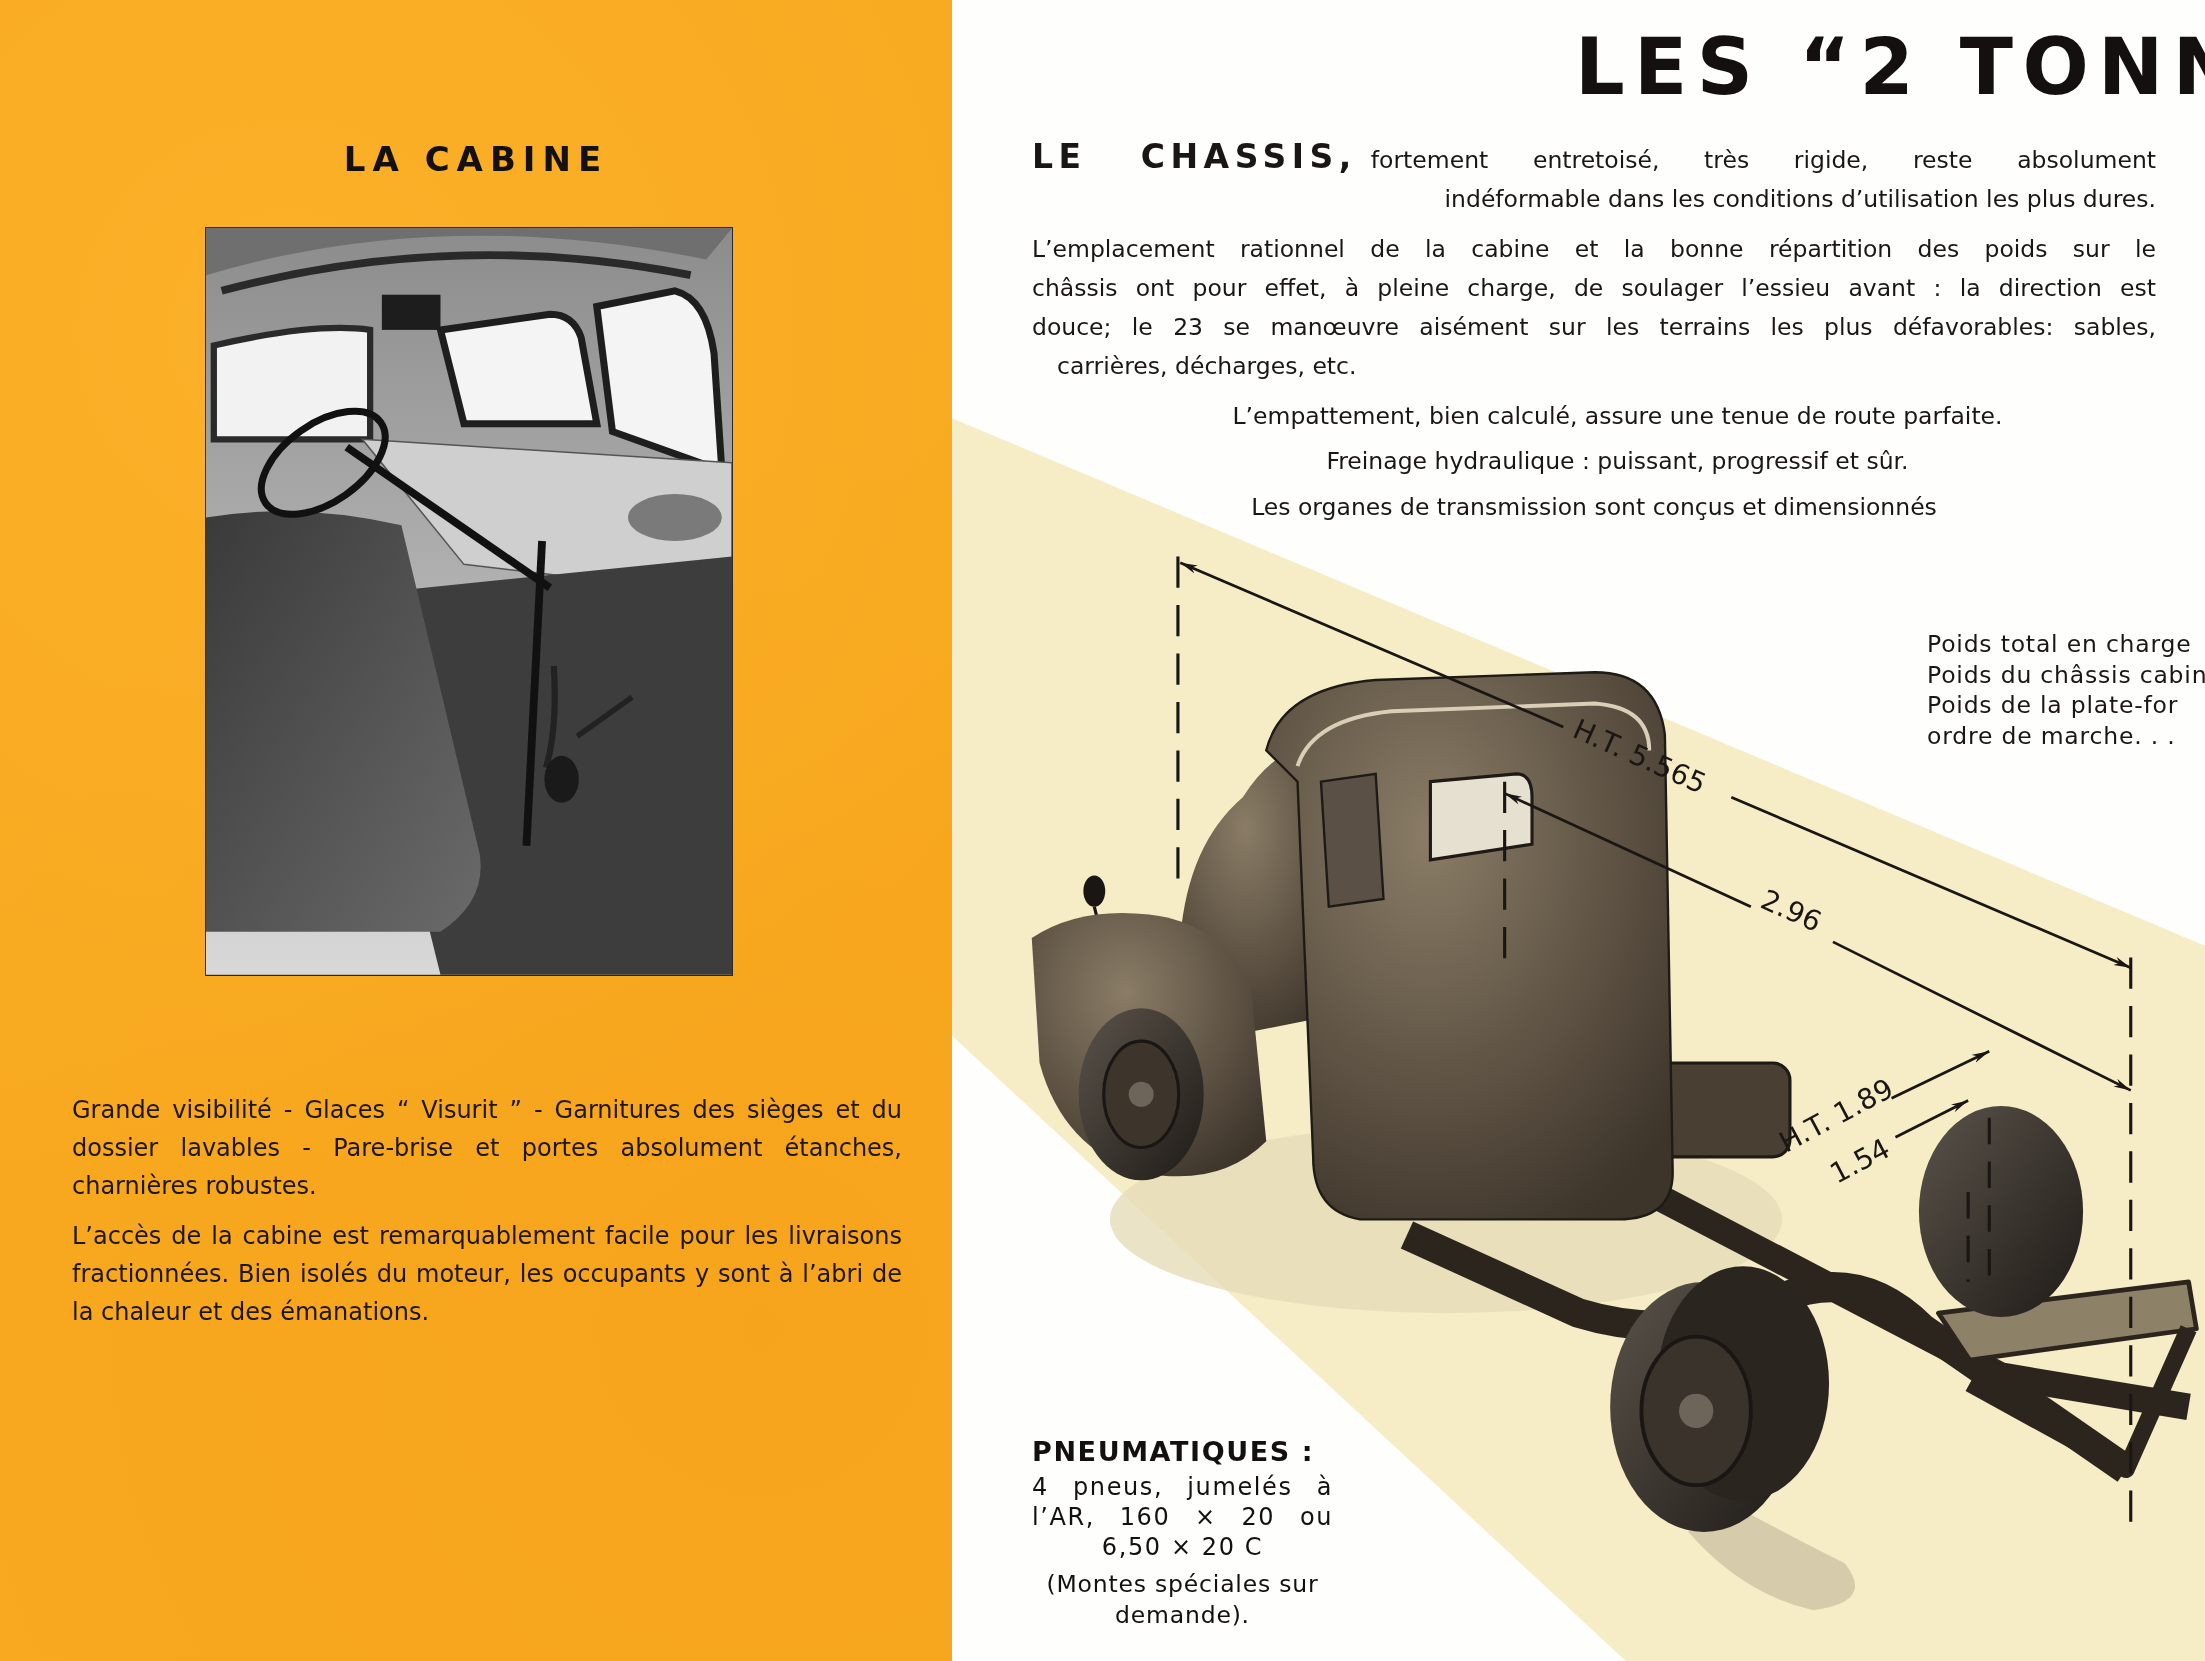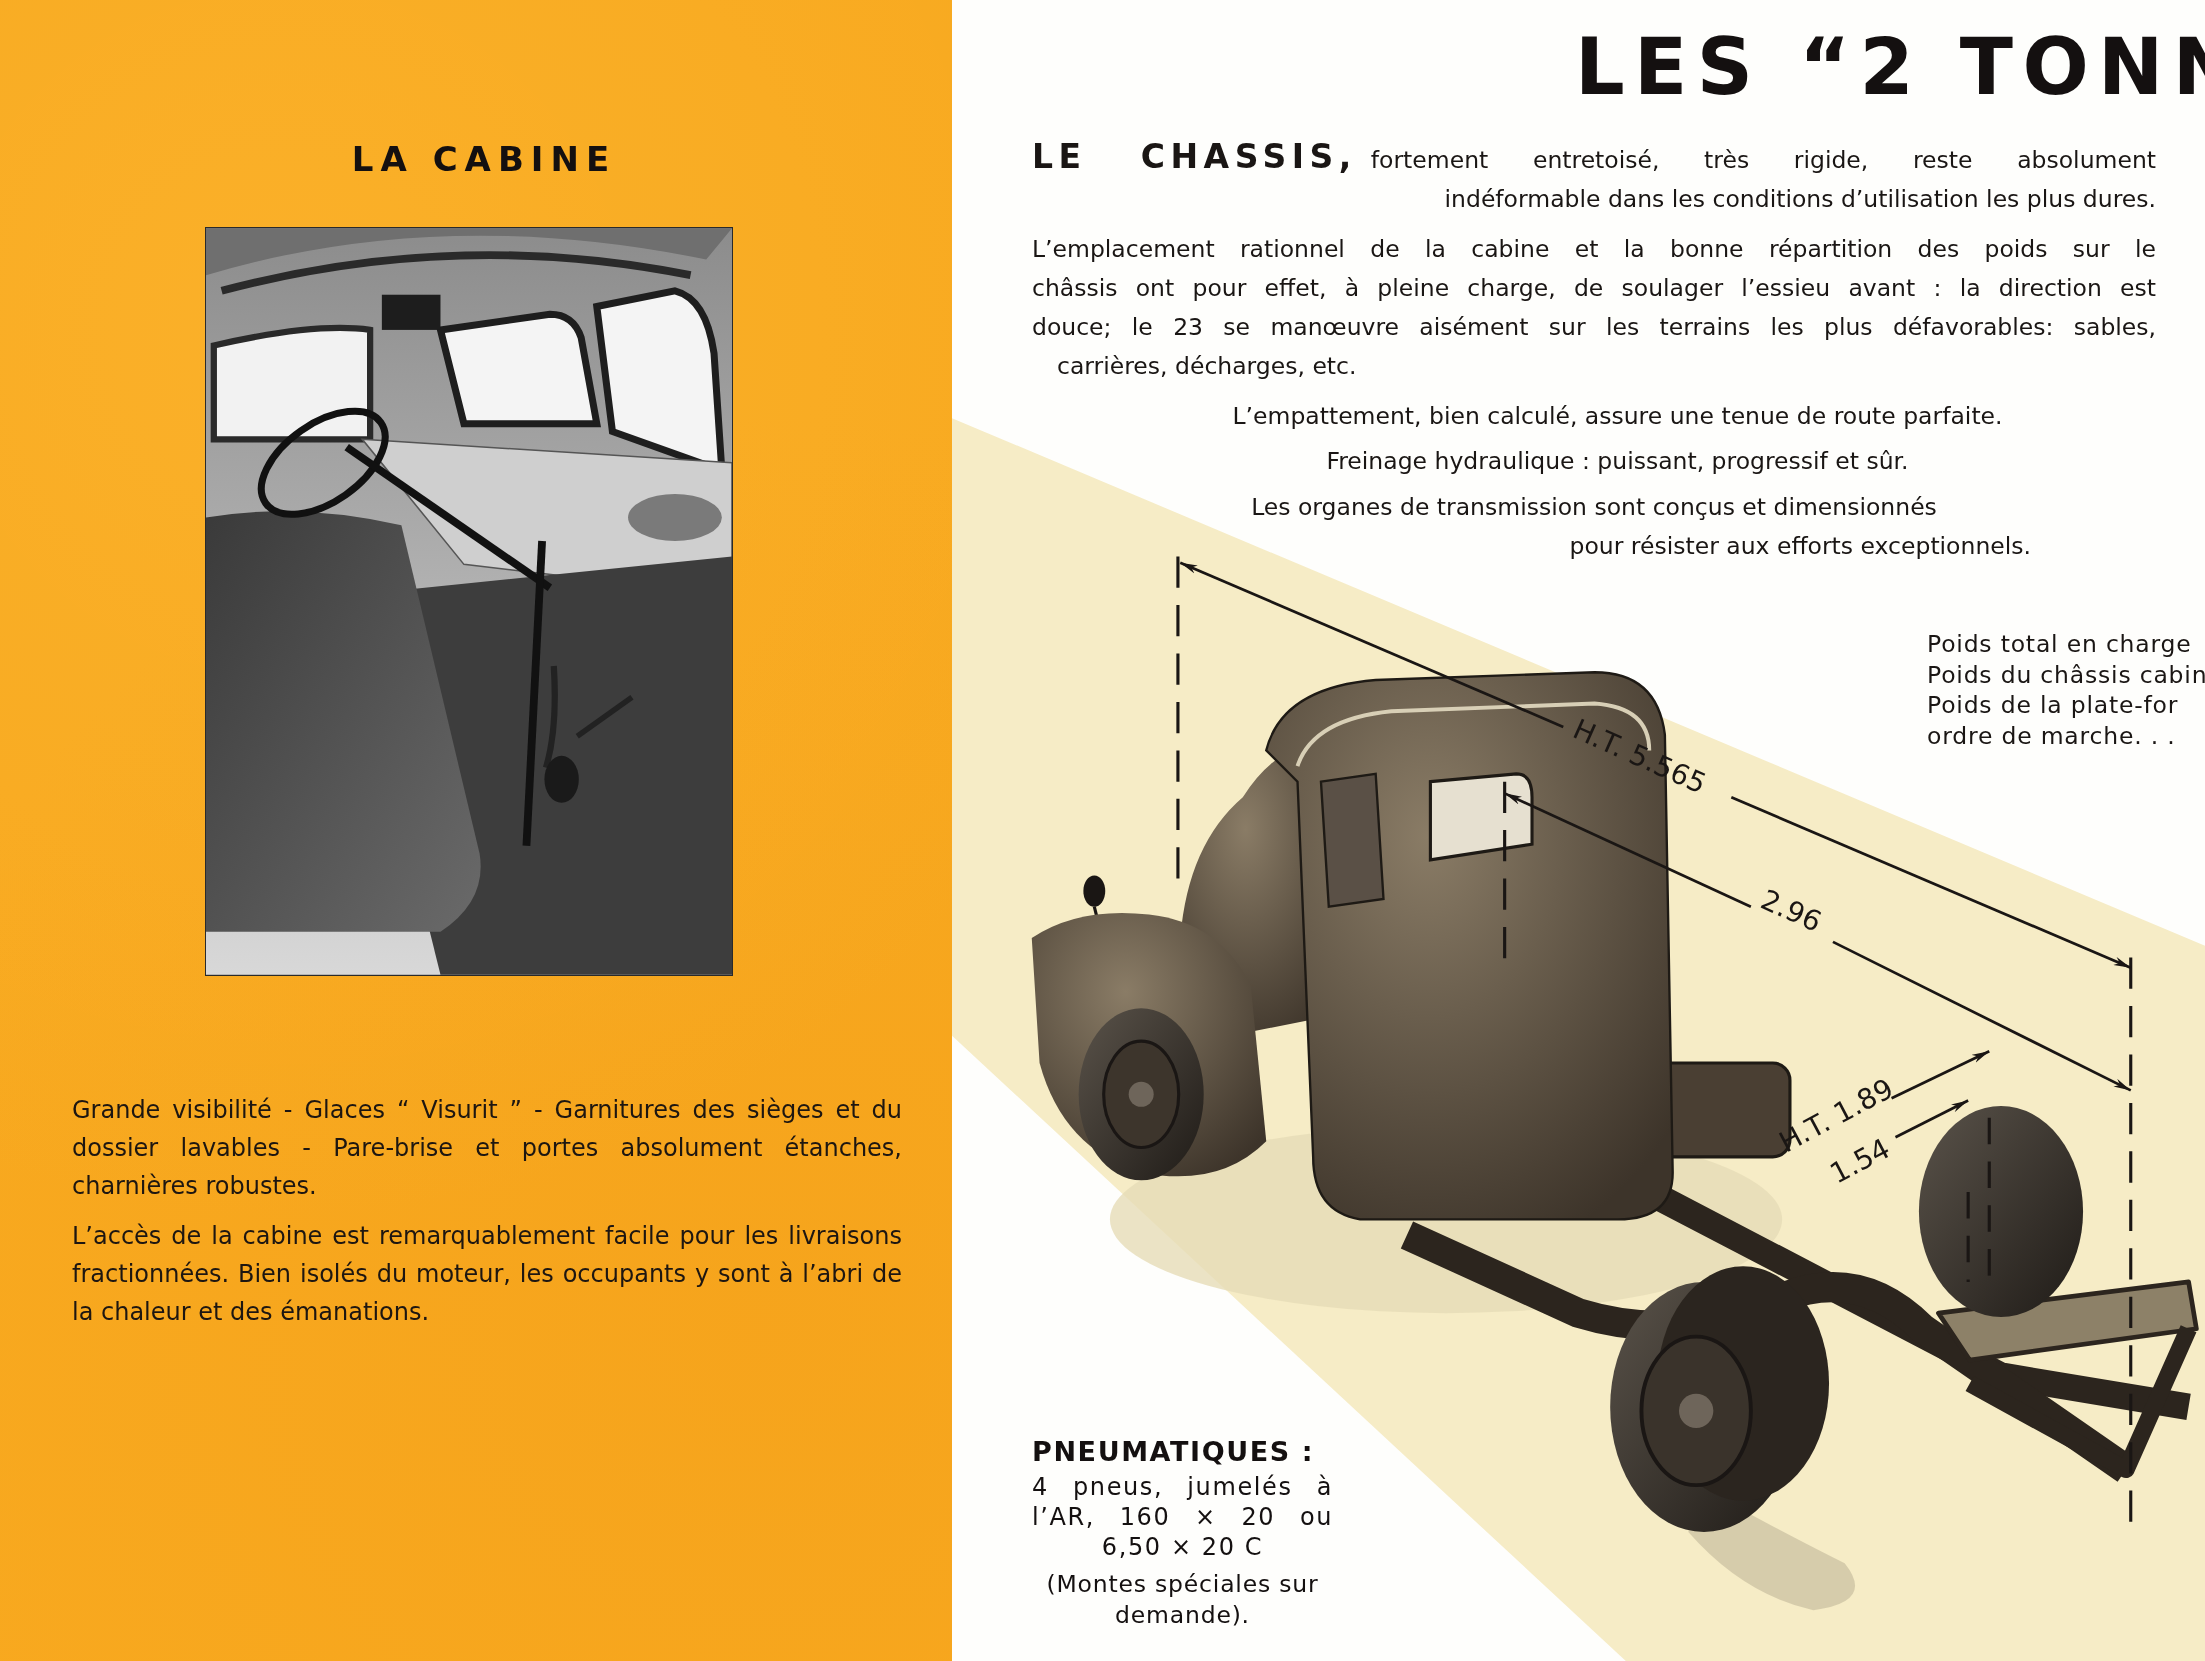--- a/index.html
+++ b/index.html
@@ -1,21 +1,21 @@
 <!DOCTYPE html>
 <html style="font-size:12.5px"><head>
 <meta charset="utf-8">
 <style>
   html, body { margin:0; padding:0; }
   body { width:2205px; height:1661px; position:relative; overflow:hidden; background:#fefefc; font-family:"DejaVu Sans", sans-serif; color:#1a1614; }
   .abs { position:absolute; }
   
   #left-panel { left:0; top:0; width:952px; height:1661px; background:#f8a91f;
     background-image: radial-gradient(circle at 30% 20%, rgba(255,190,60,0.35), transparent 60%), radial-gradient(circle at 80% 80%, rgba(240,150,20,0.25), transparent 60%); }
-  #cabine-title { left:0; width:952px; top:139px; text-align:center; font-family:"DejaVu Sans", sans-serif; font-weight:bold; font-size:34px; letter-spacing:7px; color:#141010;margin-left:8px; }
+  #cabine-title { left:0; width:952px; top:139px; text-align:center; font-family:"DejaVu Sans", sans-serif; font-weight:bold; font-size:34px; letter-spacing:7px; color:#141010; }
   #cabin-photo { left:205px; top:227px; width:526px; height:747px; background:#5a5a5a; border:1.6px solid #2a2a2a; overflow:hidden; }
   #cabin-text { left:72px; top:1091px; width:830px; font-family:"DejaVu Sans", sans-serif; font-size:24px; line-height:38px; color:#1d1611; text-align:justify; }
   #cabin-text p { margin:0 0 11.7px 0; text-align-last:left; }
 
   
   #band { left:0; top:0; width:2205px; height:1661px; }
   #main-title { left:1575px; top:22px; font-family:"DejaVu Sans", sans-serif; font-weight:bold; font-size:78px; letter-spacing:9.4px; color:#141010; white-space:nowrap; }
   #chassis-block { left:1032px; top:137px; width:1124px; font-family:"DejaVu Sans", sans-serif; font-size:23.5px; line-height:39px; color:#1a1614; }
   #chassis-block p { margin:0; }
   .just { text-align:justify; text-align-last:justify; }
@@ -169,21 +169,20 @@
 <div id="chassis-block" class="abs">
   <p class="just"><span class="lead-title">LE CHASSIS,</span><span>fortement entretoisé, très rigide, reste absolument</span></p>
   <p id="p-intro2">indéformable dans les conditions d’utilisation les plus dures.</p>
   <p id="p-emplacement" class="just">L’emplacement rationnel de la cabine et la bonne répartition des poids sur le</p>
   <p class="just">châssis ont pour effet, à pleine charge, de soulager l’essieu avant : la direction est</p>
   <p class="just">douce; le 23 se manœuvre aisément sur les terrains les plus défavorables: sables,</p>
   <p id="p-empl-last">carrières, décharges, etc.</p>
   <p id="p-empattement" class="center-line">L’empattement, bien calculé, assure une tenue de route parfaite.</p>
   <p id="p-freinage" class="center-line">Freinage hydraulique : puissant, progressif et sûr.</p>
   <p id="p-organes-1">Les organes de transmission sont conçus et dimensionnés</p>
-  <p id="p-organes-2">pour résister aux efforts exceptionnels.</p>
 </div>
 
 <div id="weights" class="abs">
   <div>Poids total en charge</div>
   <div>Poids du châssis cabin</div>
   <div>Poids de  la plate-for</div>
   <div>ordre de marche. . .</div>
 </div>
 
 <div id="pneu-block" class="abs">

